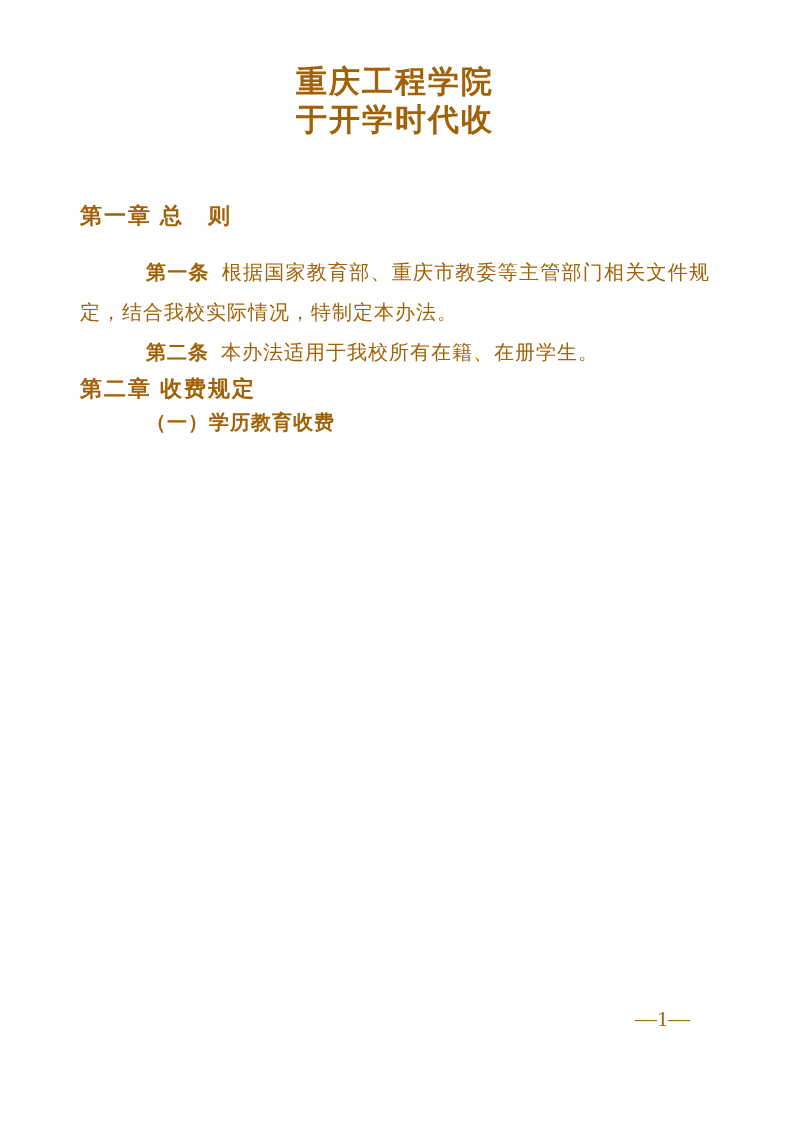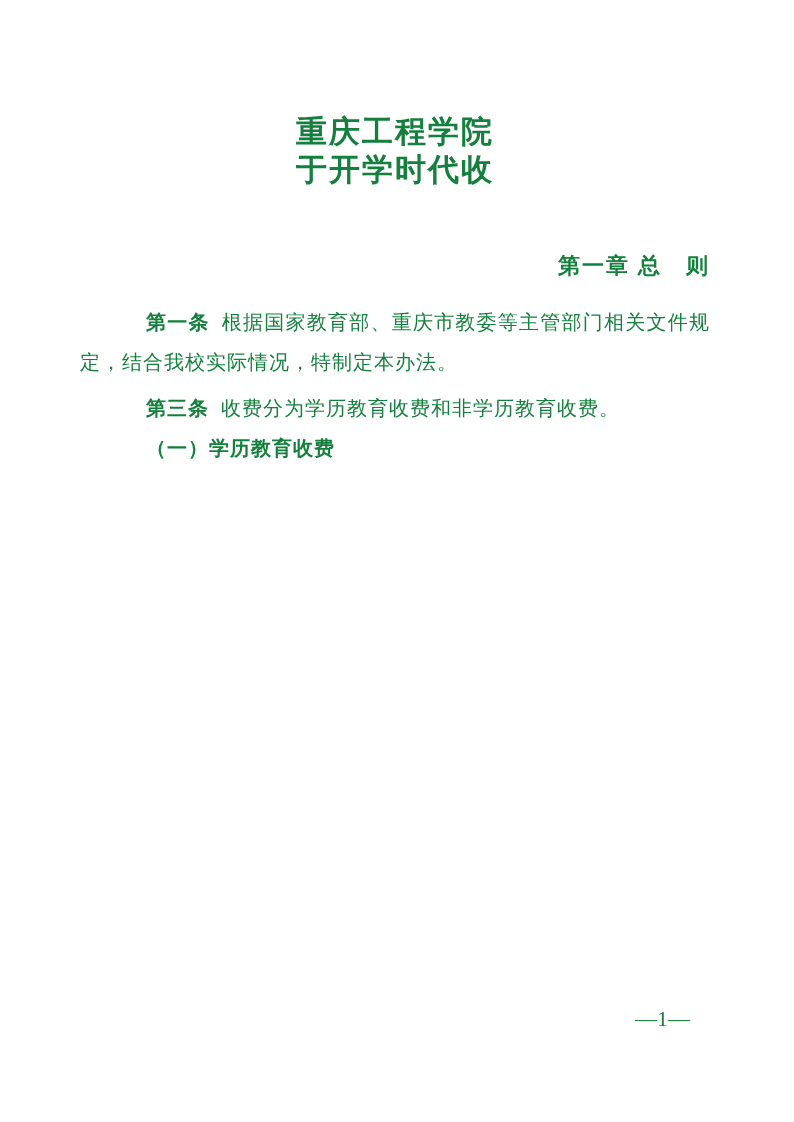--- a/index.html
+++ b/index.html
@@ -6,38 +6,38 @@
     margin: 0;
     padding: 0;
     background: #ffffff;
   }
   .page {
     position: relative;
     width: 794px;
     height: 1122px;
     background: #ffffff;
     box-sizing: border-box;
-    padding: 113px 84px 0 80px;
+    padding: 63px 84px 0 80px;
     overflow: hidden;
-    color: #15803d;
+    color: #a16207;
   }
   .doc-title {
     font-family: "Liberation Serif", "DejaVu Serif", serif;
     font-weight: bold;
     font-size: 31px;
     line-height: 38px;
     text-align: center;
     letter-spacing: 2px;
   }
   .chapter-heading {
     font-family: "Liberation Sans", "DejaVu Sans", sans-serif;
     font-weight: bold;
     font-size: 22px;
     line-height: 26px;
-    text-align: right;
+    text-align: left;
     letter-spacing: 2px;
   }
   .ch1 { margin-top: 64px; }
   .ch2 { margin-top: 4px; }
   .body-par {
     font-family: "Liberation Serif", "DejaVu Serif", serif;
     font-size: 20px;
     line-height: 40px;
     text-align: justify;
     text-justify: inter-ideograph;
@@ -68,23 +68,24 @@
 
   <div class="doc-title">
     <div>重庆工程学院</div>
     <div>于开学时代收</div>
   </div>
 
   <div class="chapter-heading ch1">第一章 总　则</div>
 
   <p class="body-par par-first"><span class="article-label">第一条</span><span>根据国家教育部、重庆市教委等主管部门相关文件规定，结合我校实际情况，特制定本办法。</span></p>
 
+  <p class="body-par"><span class="article-label">第二条</span><span>本办法适用于我校所有在籍、在册学生。</span></p>
 
+  <div class="chapter-heading ch2">第二章 收费规定</div>
 
-  <p class="body-par" style="margin-top:6px;"><span class="article-label">第三条</span><span>收费分为学历教育收费和非学历教育收费。</span></p>
 
   <p class="body-par subsection">（一）学历教育收费</p>
 
 
 
 
   <div class="page-number">—1—</div>
 
 </div>
 

